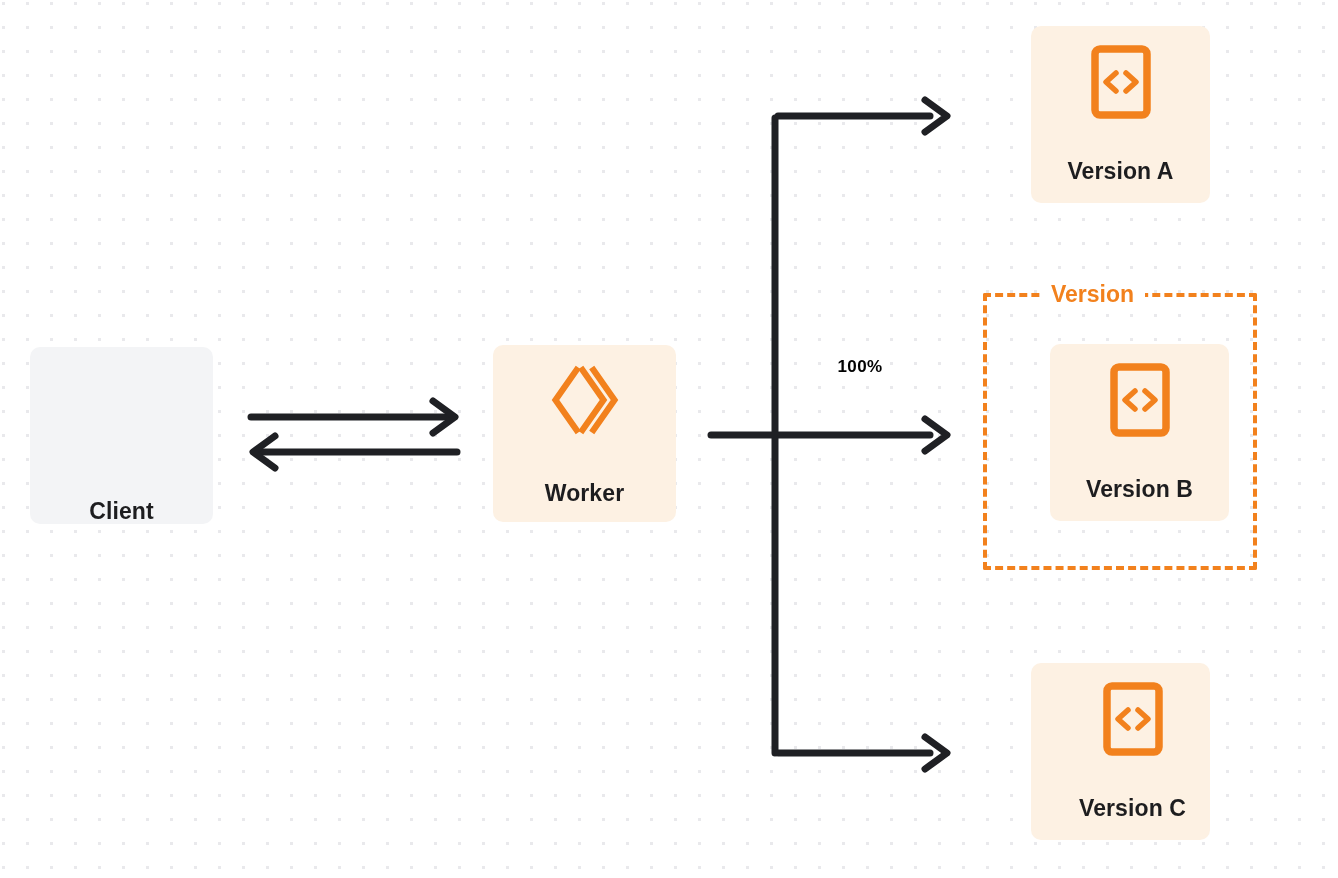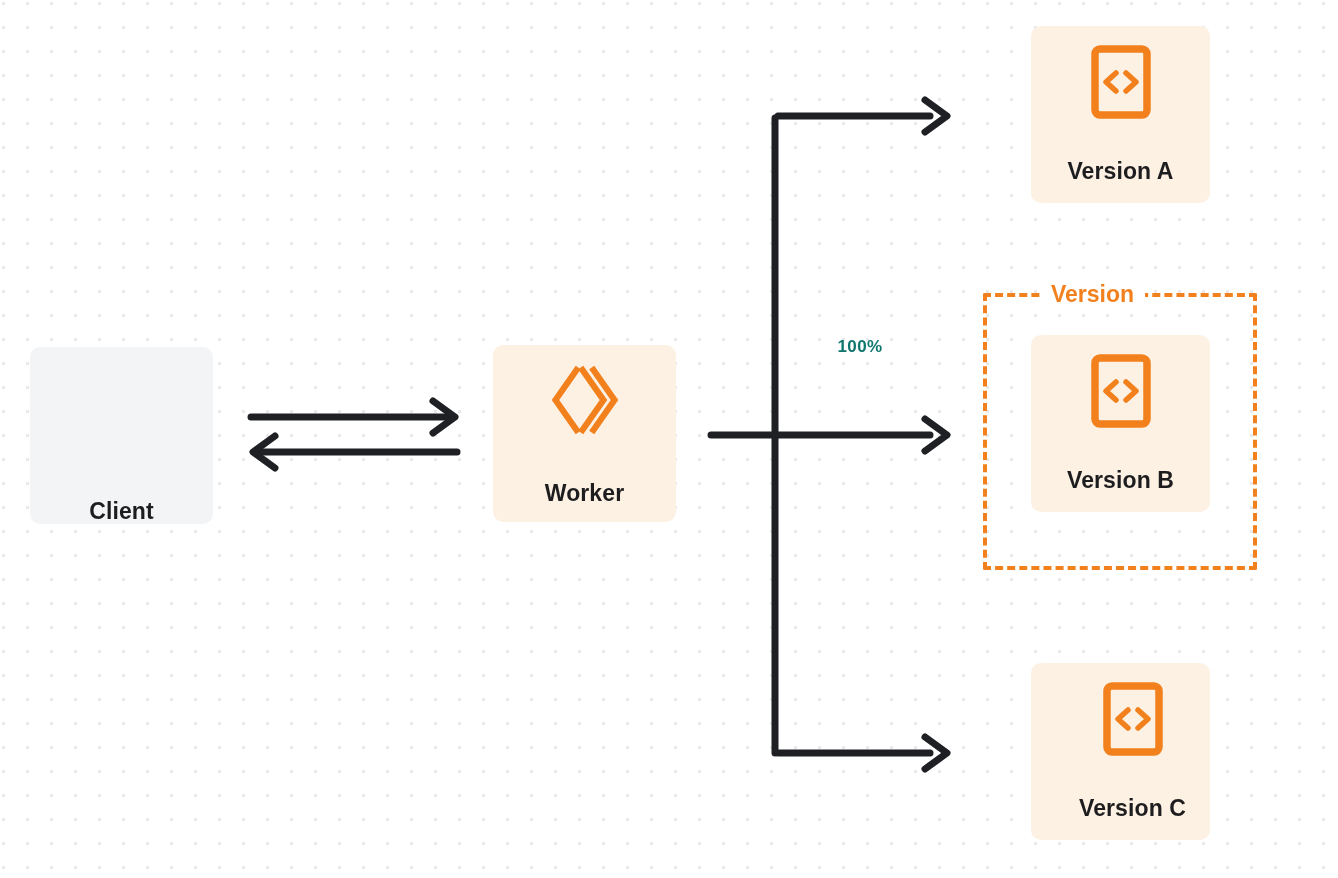--- a/index.html
+++ b/index.html
@@ -61,21 +61,21 @@
   }
   #node-worker .node-label { font-size: 23px; margin-top: 20px; }
   
   .node-version {
     left: 1031px;
     width: 179px; height: 177px;
     background: #fdf1e3;
   }
   .node-version .node-label { font-size: 23px; margin-top: 18px; }
   #node-version-a { top: 26px; }
-  #node-version-b { top: 335px; }
+  #node-version-b { top: 344px; margin-left: 19px; }
   #node-version-c { top: 663px; padding-left: 24px; }
 
   .icon-wrap { display: block; line-height: 0; }
 
   
   #deployed-group {
     position: absolute;
     left: 983px; top: 293px;
     width: 274px; height: 277px;
     border: 4px dashed #f2811d;
@@ -89,24 +89,24 @@
     color: #f2811d;
     font-size: 23px;
     font-weight: 700;
     line-height: 32px;
     white-space: nowrap;
   }
 
   
   #traffic-label {
     position: absolute;
-    left: 790px; top: 330px;
+    left: 790px; top: 350px;
     width: 140px;
     text-align: center;
-    color: #0f766e;
+    color: #000000;
     font-size: 17px;
     font-weight: 700;
     letter-spacing: 0.4px;
     line-height: 34px;
     background: transparent;
   }
   #traffic-label span { display: block; }
 
   
   #connectors {

